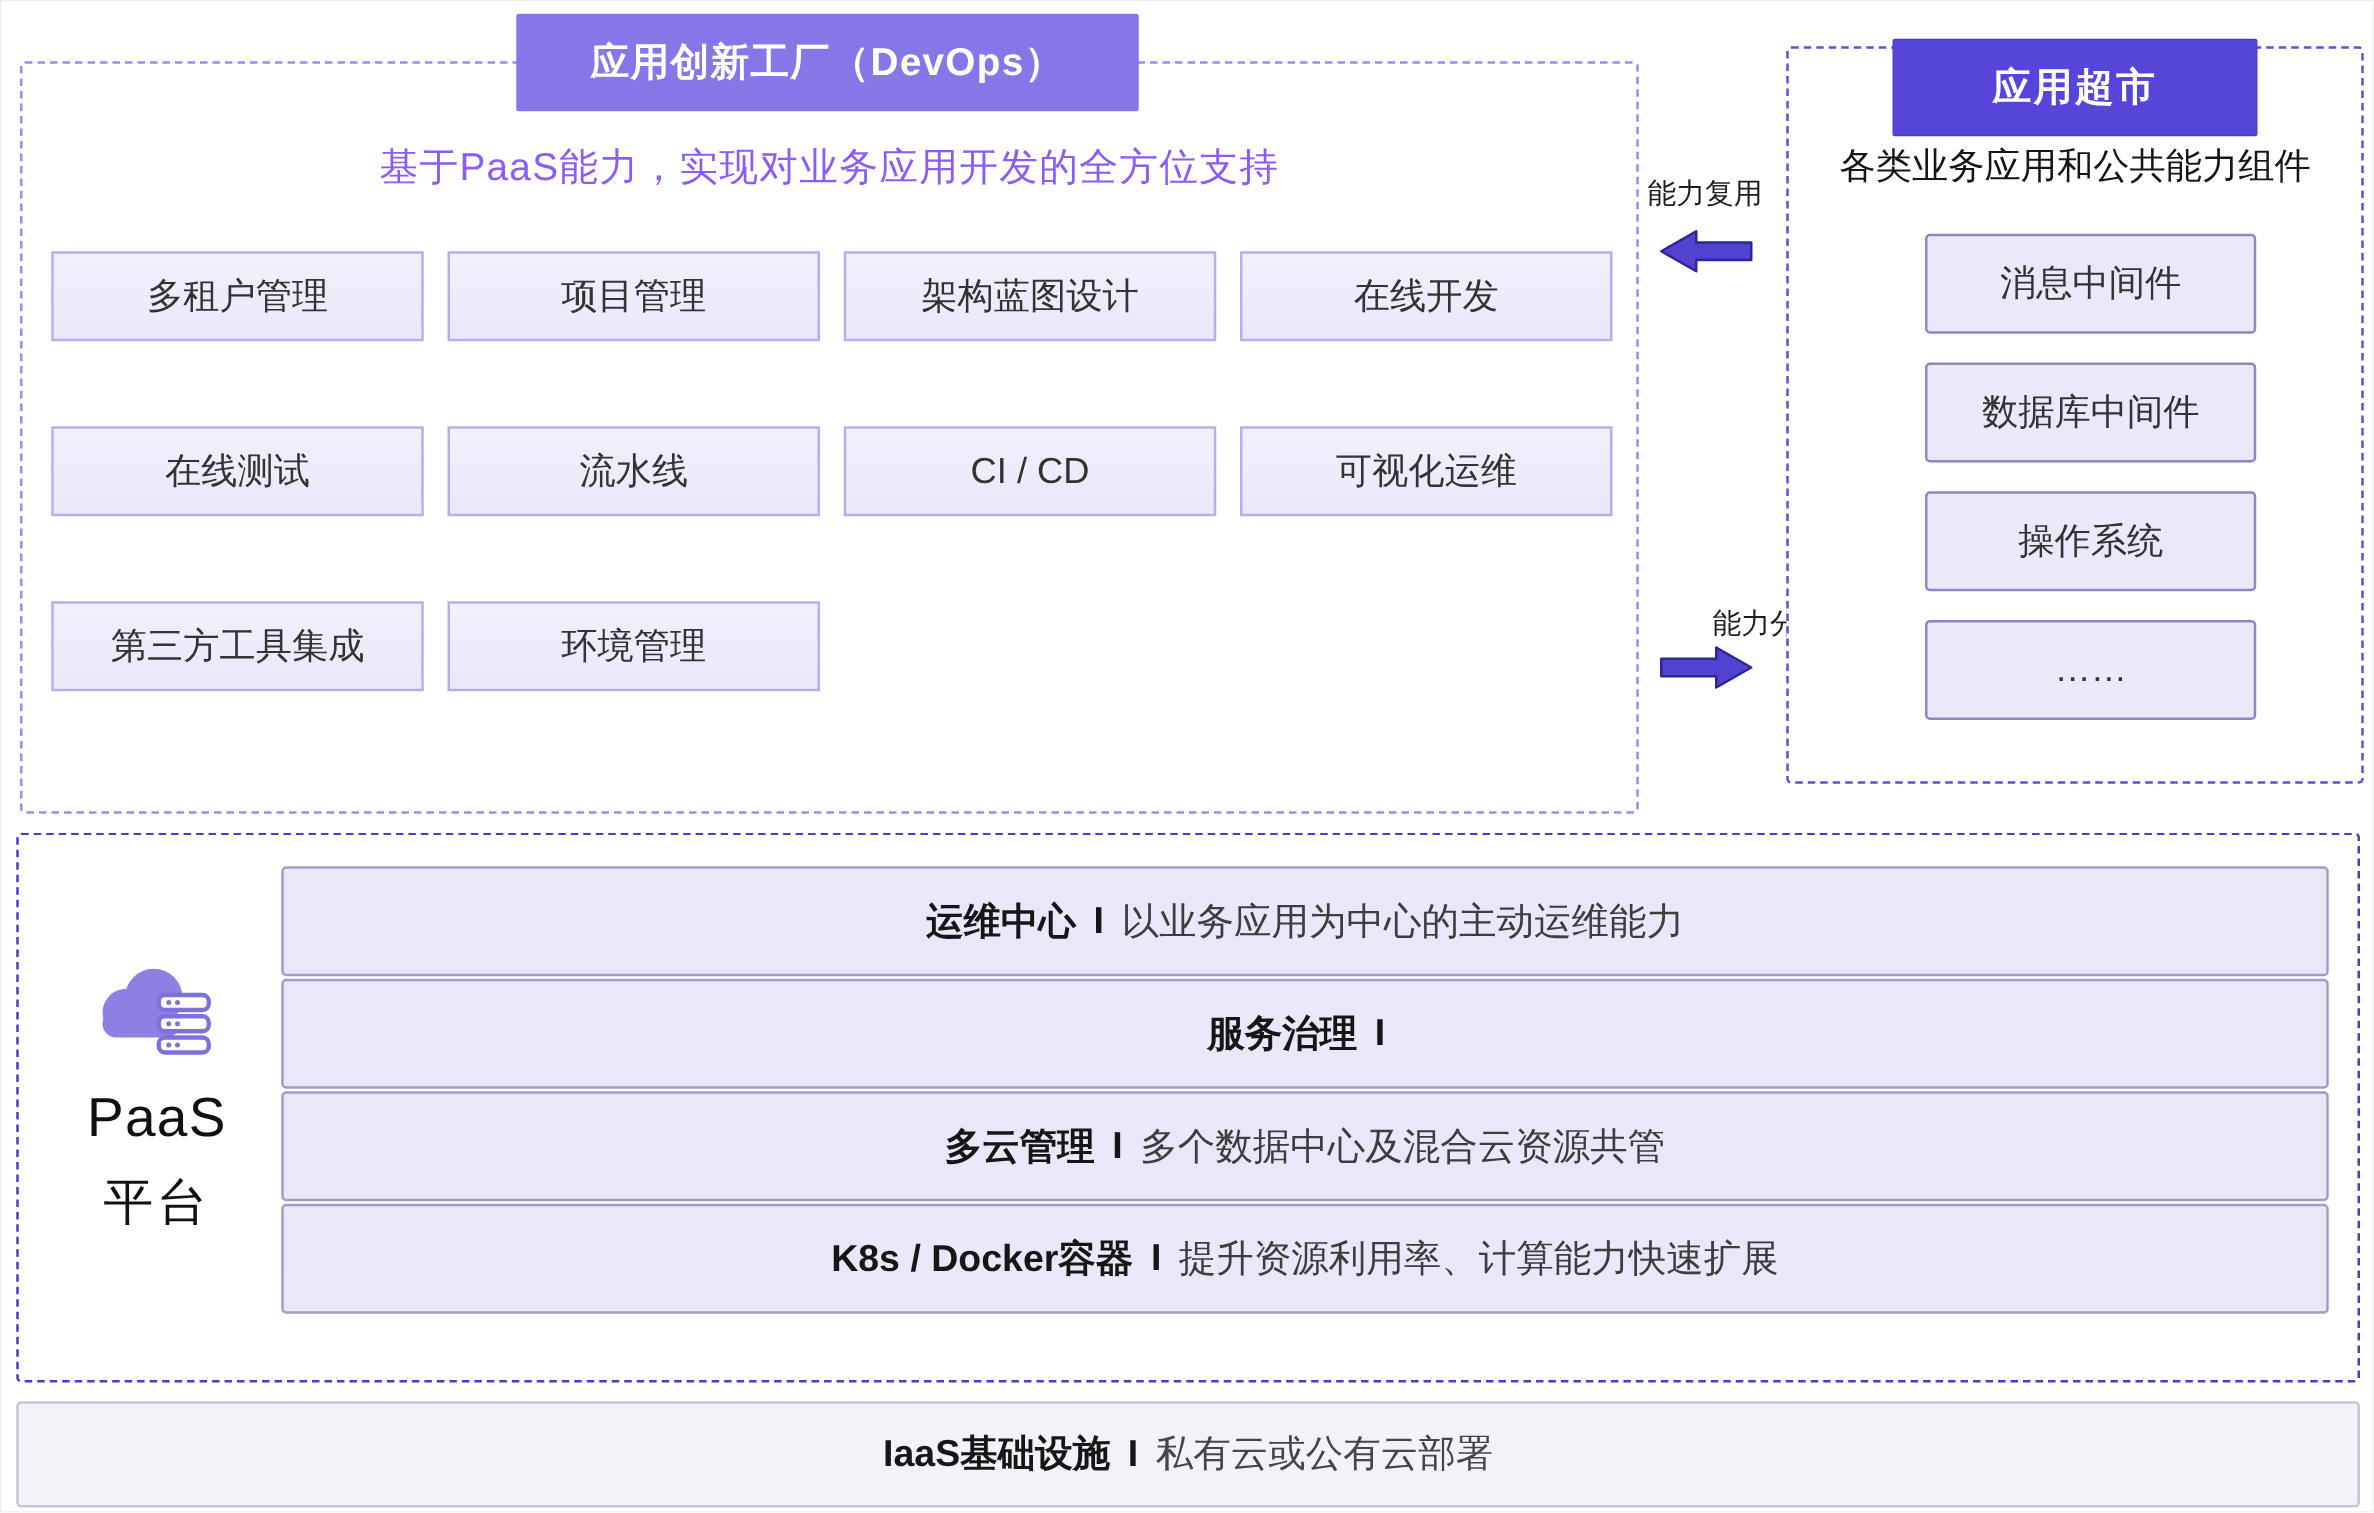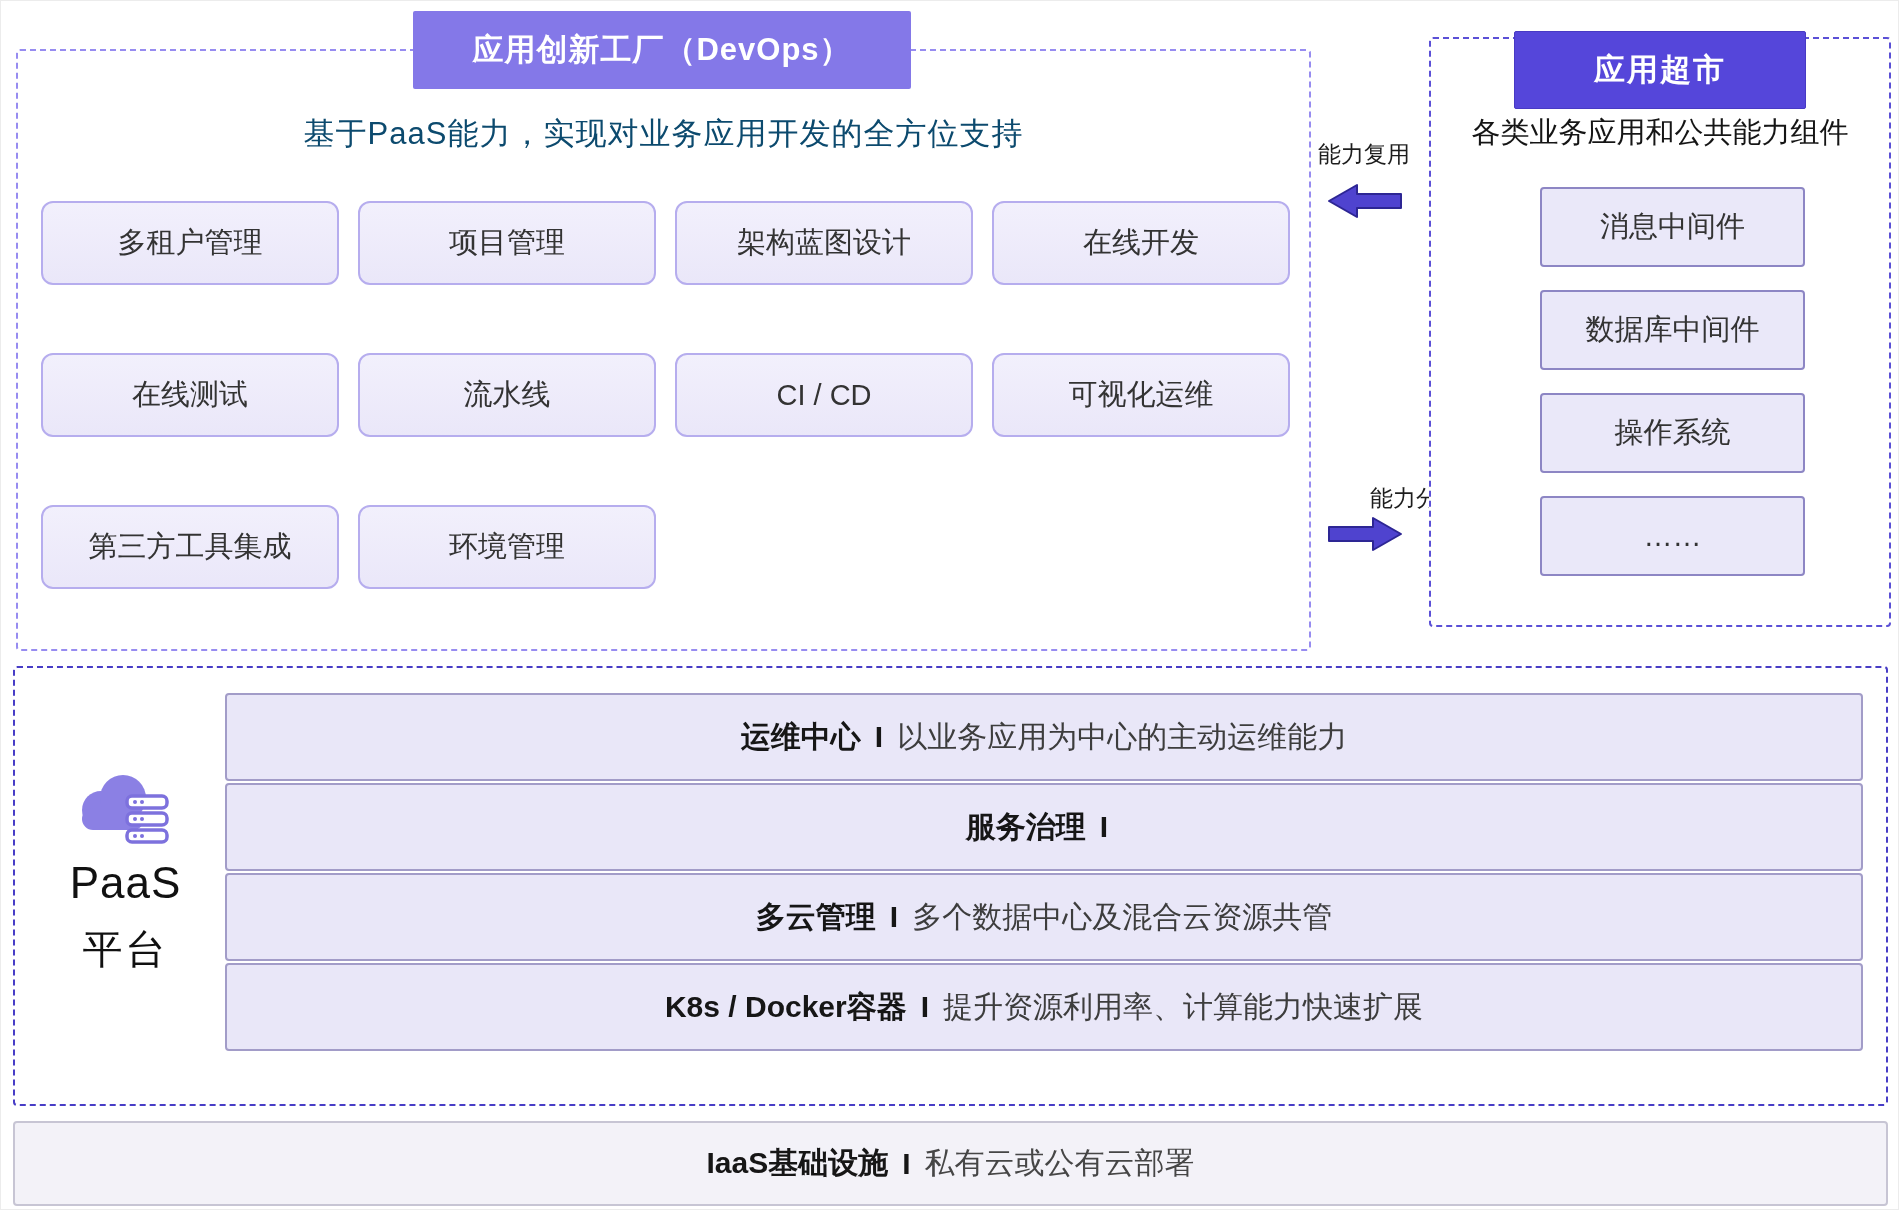--- a/index.html
+++ b/index.html
@@ -34,37 +34,37 @@
     border-radius: 2px;
     display: flex; align-items: center; justify-content: center;
     color: #ffffff;
     font-size: 31px; font-weight: 600; letter-spacing: 1px;
     z-index: 3;
   }
   .devops-subtitle {
     position: absolute;
     left: 0; right: 0; top: 62px;
     text-align: center;
-    font-size: 31px; font-weight: 500; color: #0c4a6e;
+    font-size: 31px; font-weight: 500; color: #8b5cf6;
     letter-spacing: 1px;
   }
   .features-grid {
     position: absolute;
     left: 23px; top: 150px;
     width: 1249px;
     display: grid;
     grid-template-columns: repeat(4, 1fr);
     column-gap: 19px;
     row-gap: 68px;
   }
   .feature-box {
-    height: 84px;
+    height: 72px;
     background: linear-gradient(180deg, #f2f0fc 0%, #eae7f9 100%);
     border: 2px solid #b6adee;
-    border-radius: 12px;
+    border-radius: 0;
     display: flex; align-items: center; justify-content: center;
     font-size: 29px; color: #333333;
   }
 
   
   .flow-label {
     position: absolute;
     width: 110px;
     text-align: center;
     font-size: 23px; font-weight: 500; color: #1d1d1d;
@@ -132,21 +132,21 @@
     left: 56px; top: 100px;
     width: 100px; height: 78px;
   }
   .paas-label {
     position: absolute;
     left: 18px; top: 190px;
     width: 185px;
     text-align: center;
     color: #111111;
   }
-  .paas-label .en { font-size: 44px; font-weight: 500; letter-spacing: 1px; }
+  .paas-label .en { font-size: 44px; font-weight: 500; letter-spacing: 1px; margin-top: 12px; }
   .paas-label .cn { font-size: 40px; font-weight: 500; margin-top: 14px; letter-spacing: 3px; }
   .paas-layers {
     position: absolute;
     left: 210px; top: 25px;
     width: 1638px;
     display: flex; flex-direction: column; gap: 2px;
   }
   .paas-layer {
     height: 88px;
     background: #e9e7f8;

